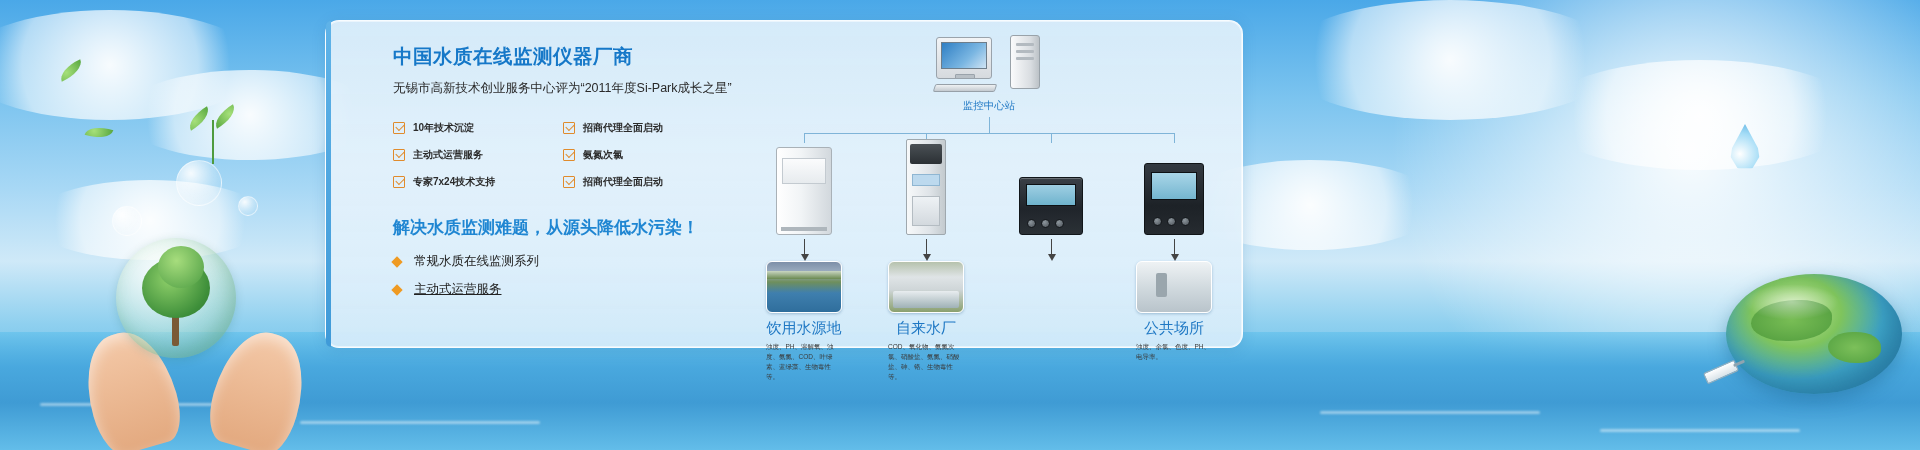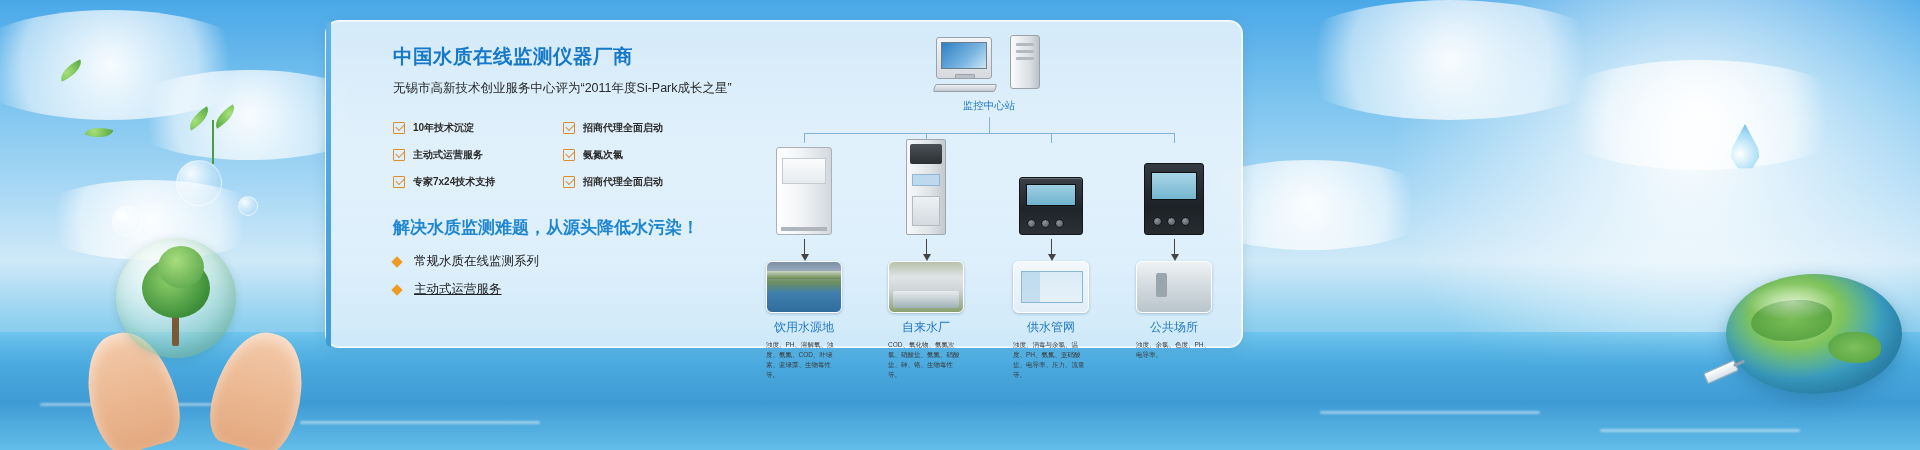--- a/index.html
+++ b/index.html
@@ -199,21 +199,21 @@
     background:
       linear-gradient(to right,rgba(140,190,225,.35) 0 30%,rgba(255,255,255,0) 30%),
       linear-gradient(to bottom,rgba(170,210,235,.3),rgba(255,255,255,0));
   }
   .p4 { background:linear-gradient(to bottom,#eef2f4,#cfd8dd 55%,#b9c4cb); }
   .p4:after{
     content:""; position:absolute; left:26%; top:22%; width:14%; height:48%;
     background:#9aa6ad; border-radius:2px;
   }
   .tile-title {
-    margin-top:6px; text-align:center; font-size:12px; color:#1f78c4; white-space:nowrap;
+    margin-top:6px; text-align:center; font-size:15px; color:#1f78c4; white-space:nowrap;
   }
   .tile-desc {
     margin-top:4px; font-size:6.5px; line-height:1.55; color:#3a3a3a; text-align:left;
   }
   
   .hands-globe { position:absolute; left:70px; bottom:0px; width:250px; height:230px; }
   .glass-ball {
     position:absolute; left:46px; top:18px; width:120px; height:120px; border-radius:50%;
     background:radial-gradient(circle at 35% 30%,rgba(255,255,255,.85),rgba(190,230,205,.45) 55%,rgba(120,190,150,.35) 100%);
     box-shadow:inset -6px -8px 18px rgba(80,150,110,.35), 0 2px 10px rgba(0,80,60,.15);
@@ -441,25 +441,20 @@
     <div class="tile" style="left:0px; top:226px;">
       <div class="photo p1"></div>
       <div class="tile-title">饮用水源地</div>
       <div class="tile-desc">浊度、PH、溶解氧、浊度、氨氮、COD、叶绿素、蓝绿藻、生物毒性等。</div>
     </div>
     <div class="tile" style="left:122px; top:226px;">
       <div class="photo p2"></div>
       <div class="tile-title">自来水厂</div>
       <div class="tile-desc">COD、氧化物、氨氮次氯、硝酸盐、氨氮、硝酸盐、砷、铬、生物毒性等。</div>
     </div>
-    <div class="tile" style="left:247px; top:226px;">
-      <div class="photo p3"></div>
-      <div class="tile-title">供水管网</div>
-      <div class="tile-desc">浊度、消毒与余氯、温度、PH、氨氮、亚硝酸盐、电导率、压力、流量等。</div>
-    </div>
     <div class="tile" style="left:370px; top:226px;">
       <div class="photo p4"></div>
       <div class="tile-title">公共场所</div>
       <div class="tile-desc">浊度、余氯、色度、PH、电导率。</div>
     </div>
 
   </div>
 </div>
 
 </body></html>

